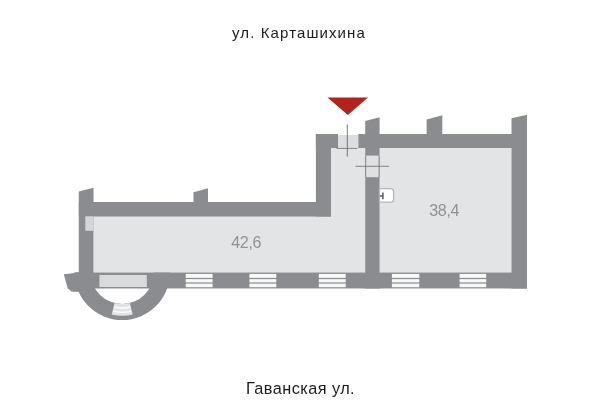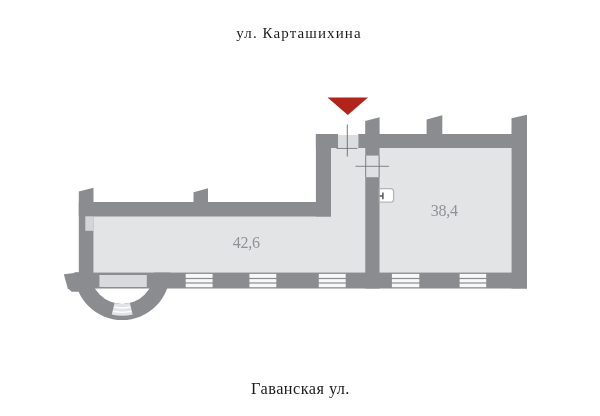--- a/index.html
+++ b/index.html
@@ -1,16 +1,16 @@
 <!DOCTYPE html>
 <html><head>
 <meta charset="utf-8">
 <style>
   html,body{margin:0;padding:0;background:#ffffff;}
-  .page{position:relative;width:600px;height:416px;background:#ffffff;font-family:Liberation Serif, serif;}
+  .page{position:relative;width:600px;height:416px;background:#ffffff;font-family:Liberation Sans, sans-serif;}
   svg{display:block;}
 </style>
 </head>
 <body>
 <div class="page">
 <svg width="600" height="416" viewBox="0 0 600 416">
 
   <rect x="0" y="0" width="600" height="416" fill="#ffffff"></rect>
 
   <path d="M 74.4 272.3 A 47.8 47.8 0 0 0 170.0 272.3 L 153.8 272.3 A 31.6 31.6 0 0 1 90.6 272.3 Z" fill="#8a8c8f"></path>

